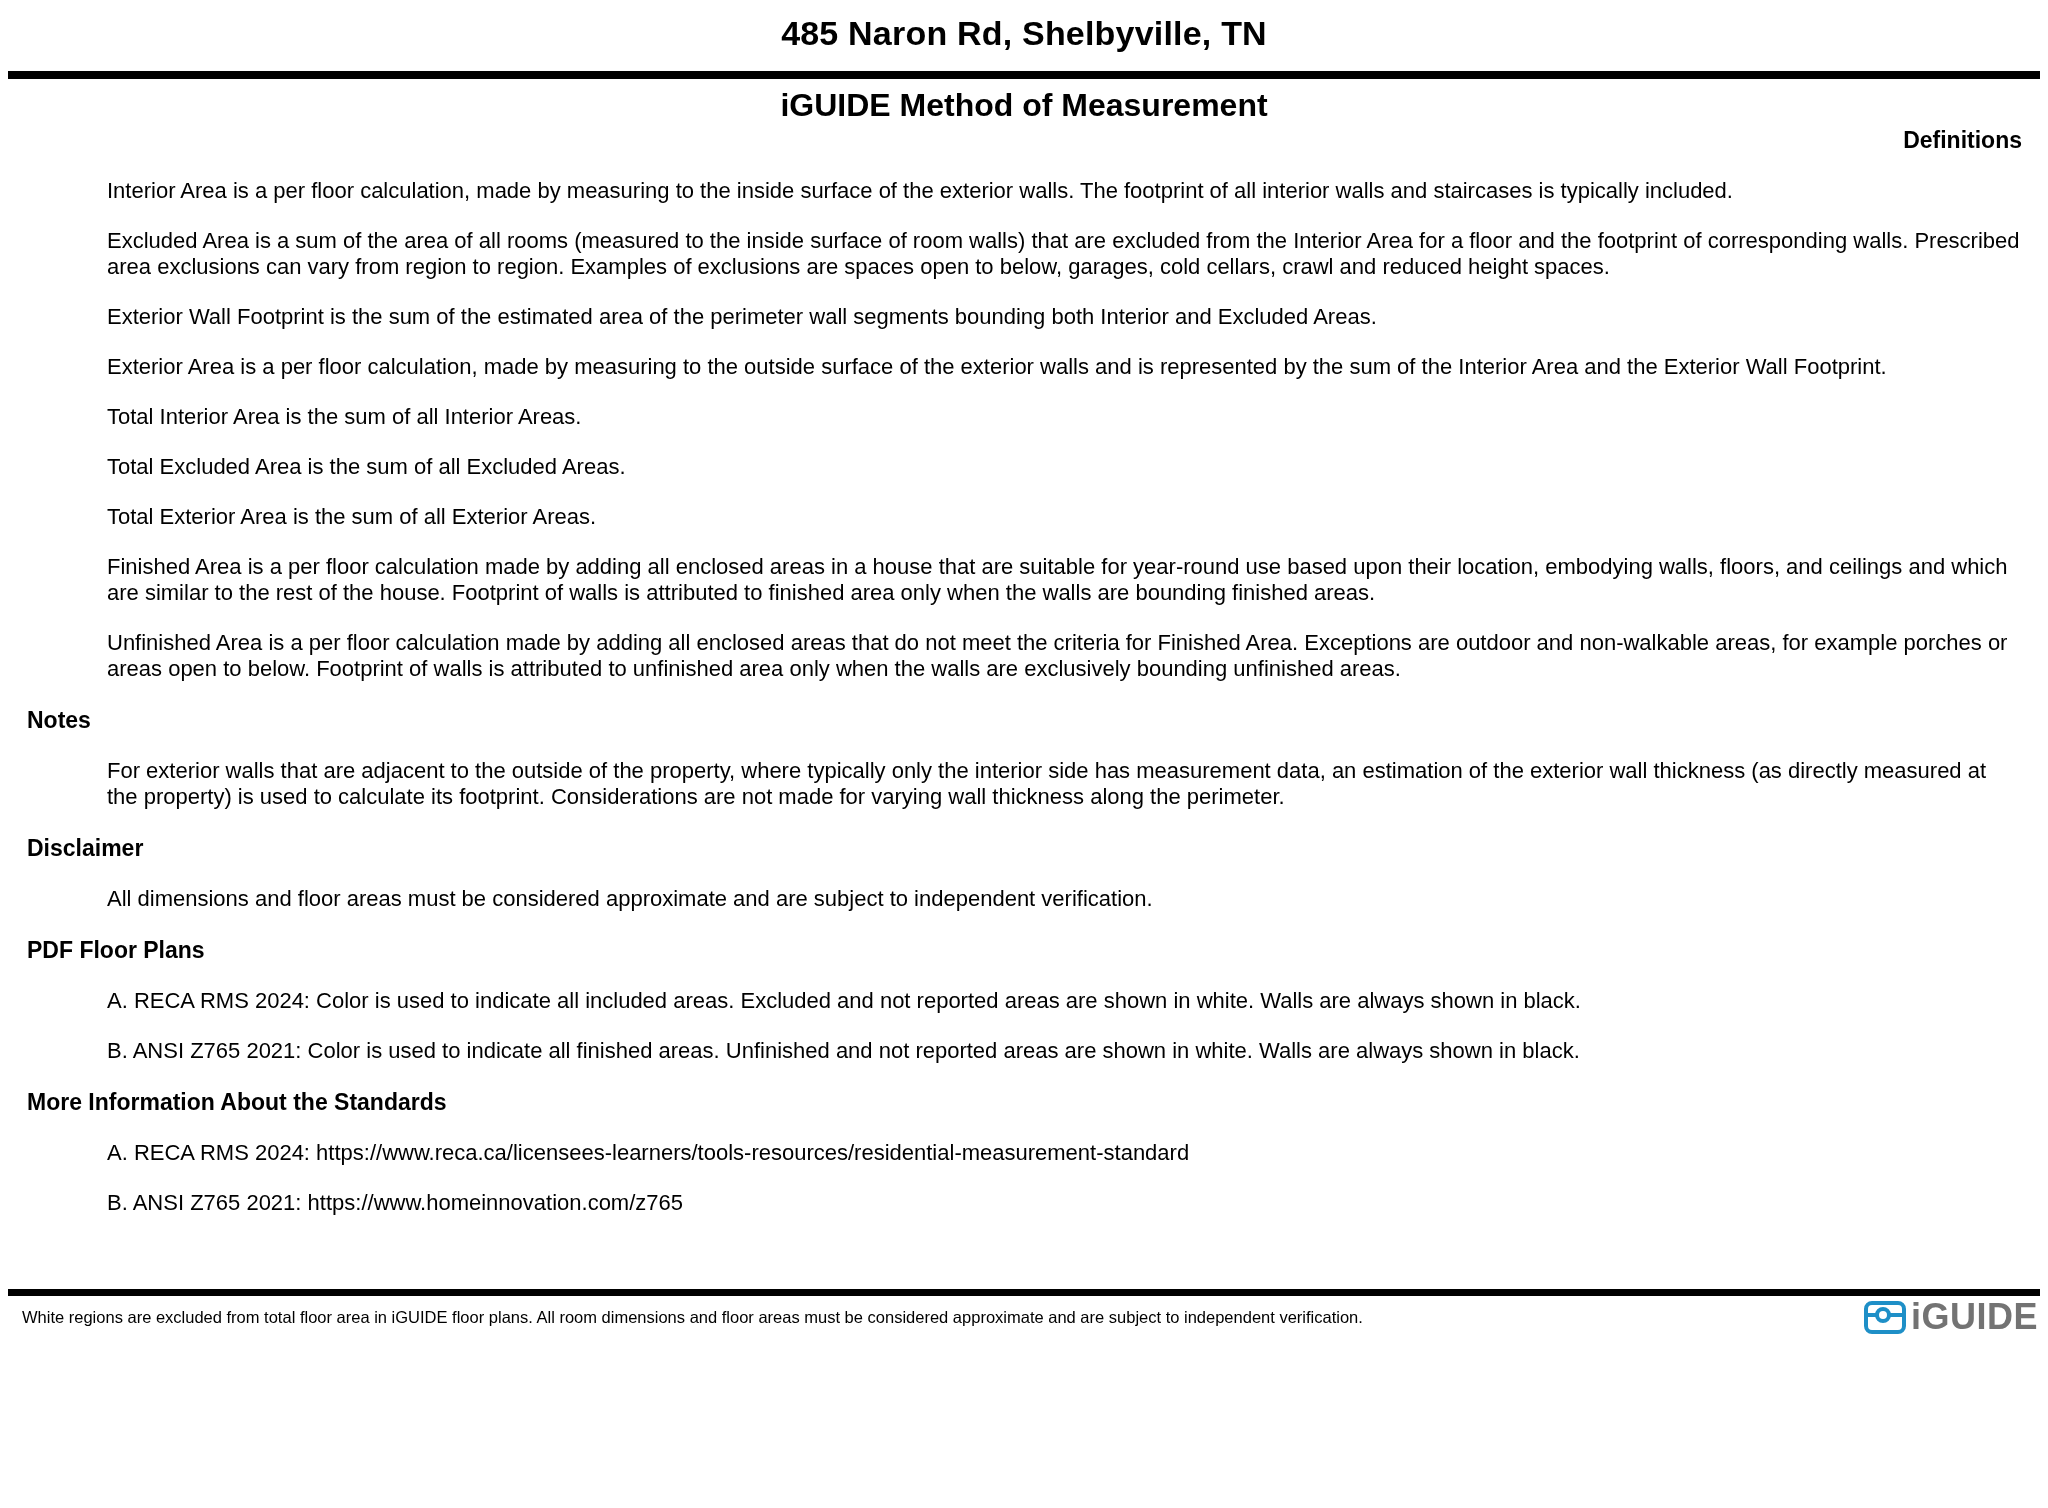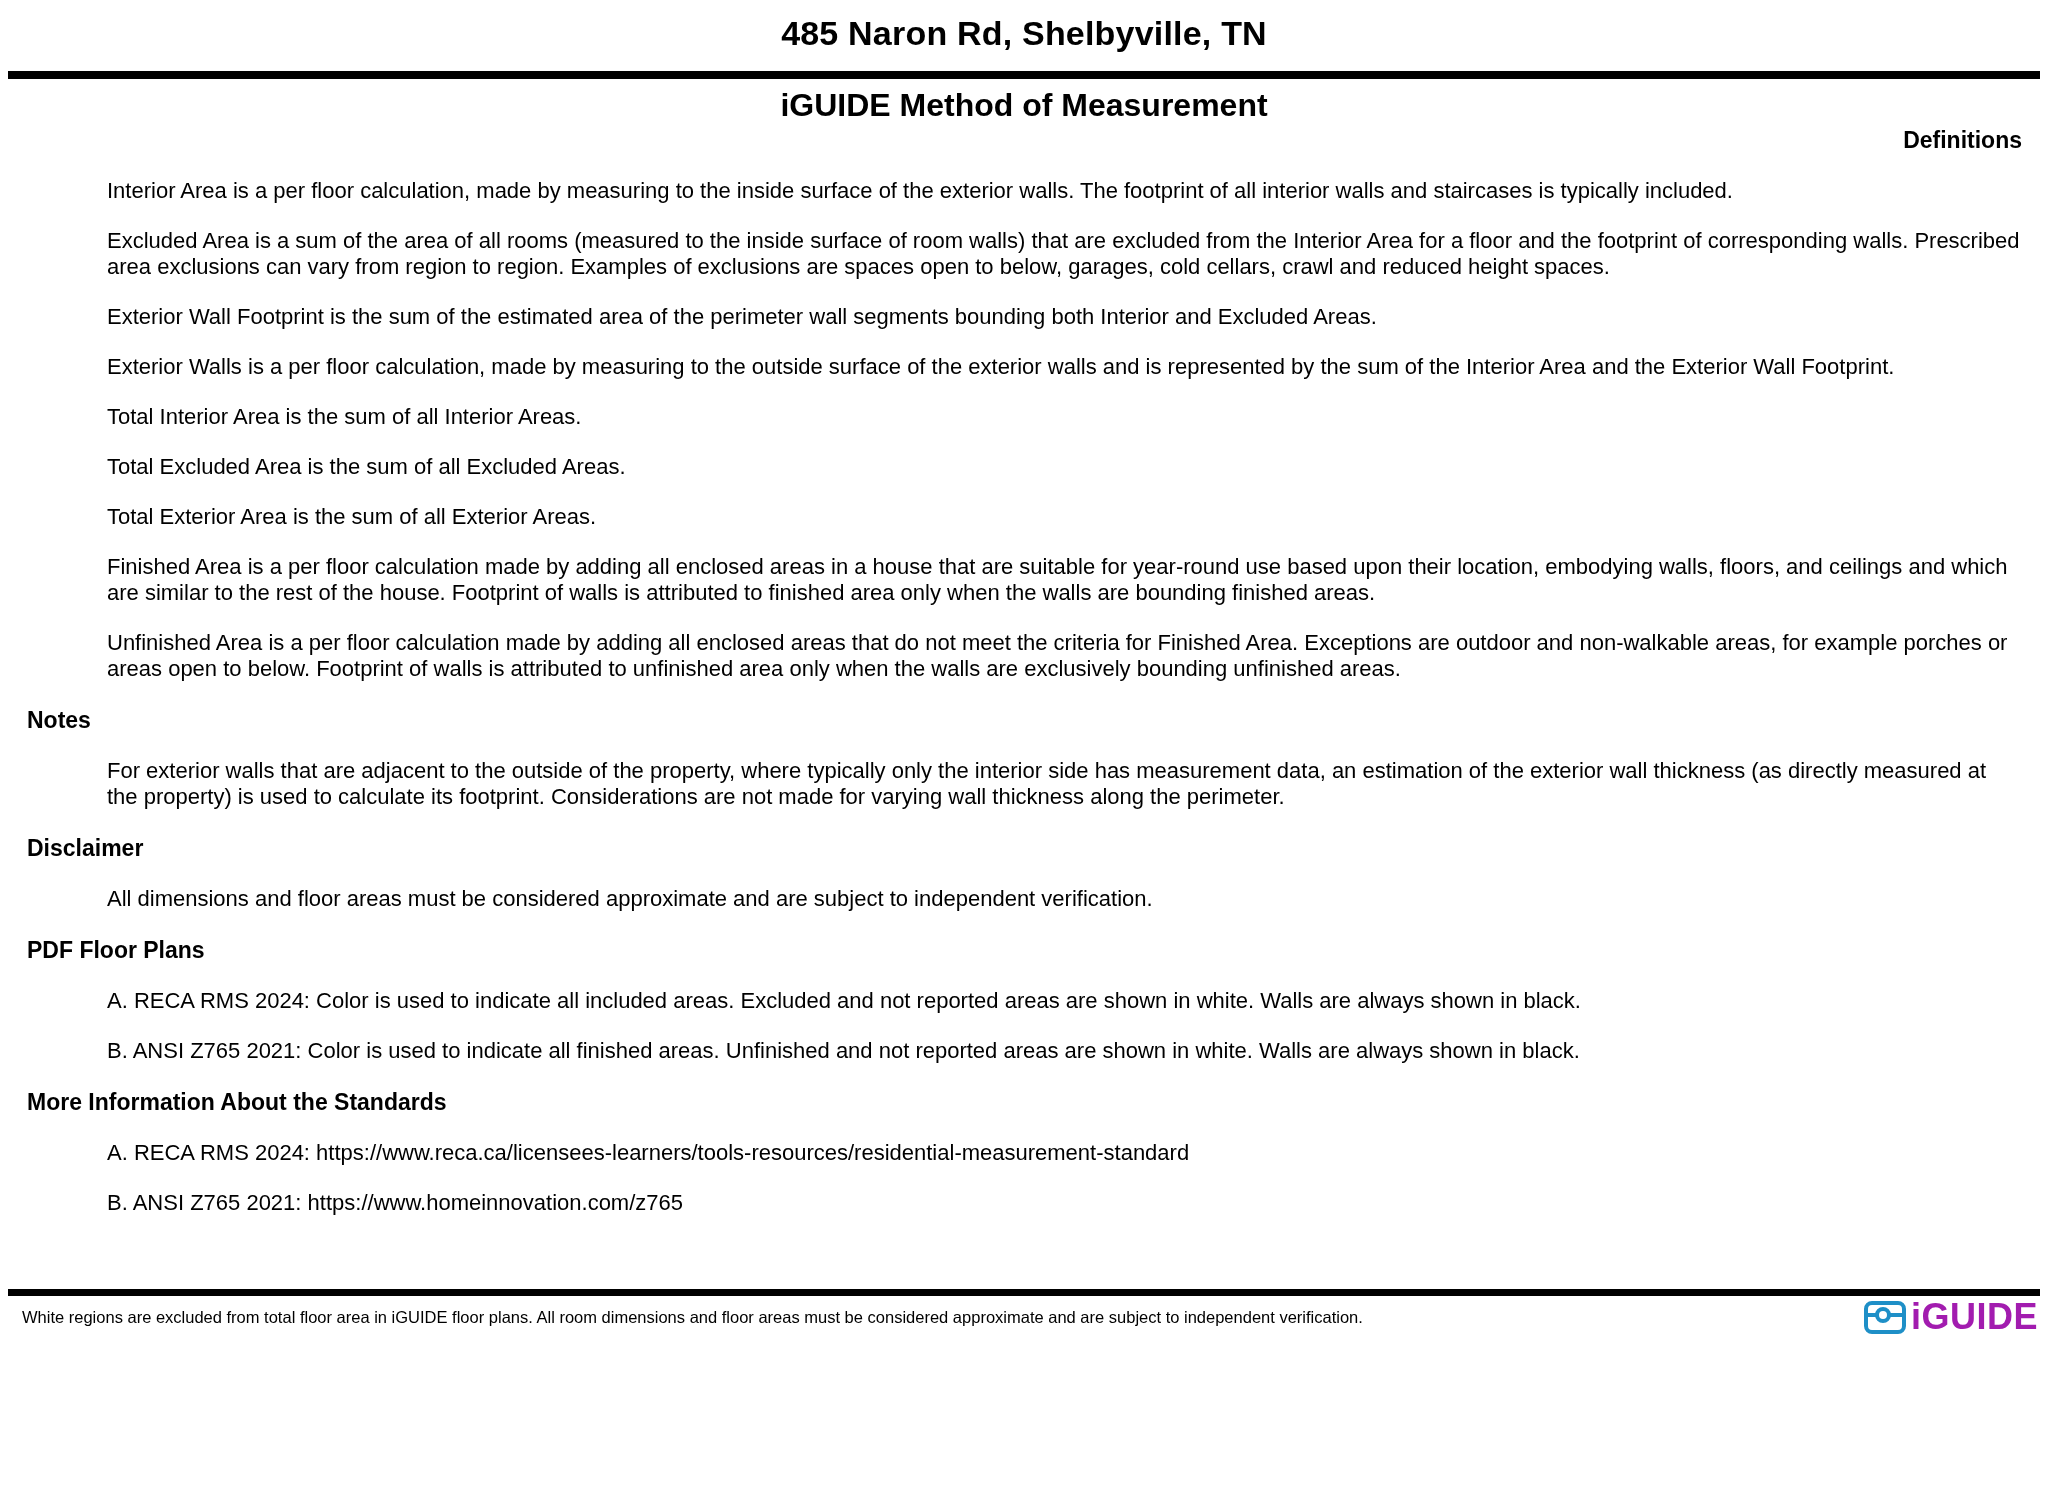--- a/index.html
+++ b/index.html
@@ -63,21 +63,21 @@
     padding: 0 10px 0 22px;
   }
   .footer-note {
     font-size: 16.5px;
     line-height: 20px;
   }
   .logo {
     display: flex;
     align-items: center;
     gap: 4px;
-    color: #a21caf;
+    color: #737373;
   }
   .logo-text {
     font-size: 36px;
     font-weight: bold;
     letter-spacing: 0.5px;
     line-height: 36px;
   }
 </style>
 </head>
 <body>
@@ -96,21 +96,21 @@
   </p>
   <p class="def">
     <b>Excluded Area</b>
     <span>is a sum of the area of all rooms (measured to the inside surface of room walls) that are excluded from the Interior Area for a floor and the footprint of corresponding walls. Prescribed area exclusions can vary from region to region. Examples of exclusions are spaces open to below, garages, cold cellars, crawl and reduced height spaces.</span>
   </p>
   <p class="def">
     <b>Exterior Wall Footprint</b>
     <span>is the sum of the estimated area of the perimeter wall segments bounding both Interior and Excluded Areas.</span>
   </p>
   <p class="def">
-    <b>Exterior Walls</b>
+    <b>Exterior Area</b>
     <span>is a per floor calculation, made by measuring to the outside surface of the exterior walls and is represented by the sum of the Interior Area and the Exterior Wall Footprint.</span>
   </p>
   <p class="def">
     <b>Total Interior Area</b>
     <span>is the sum of all Interior Areas.</span>
   </p>
   <p class="def">
     <b>Total Excluded Area</b>
     <span>is the sum of all Excluded Areas.</span>
   </p>

